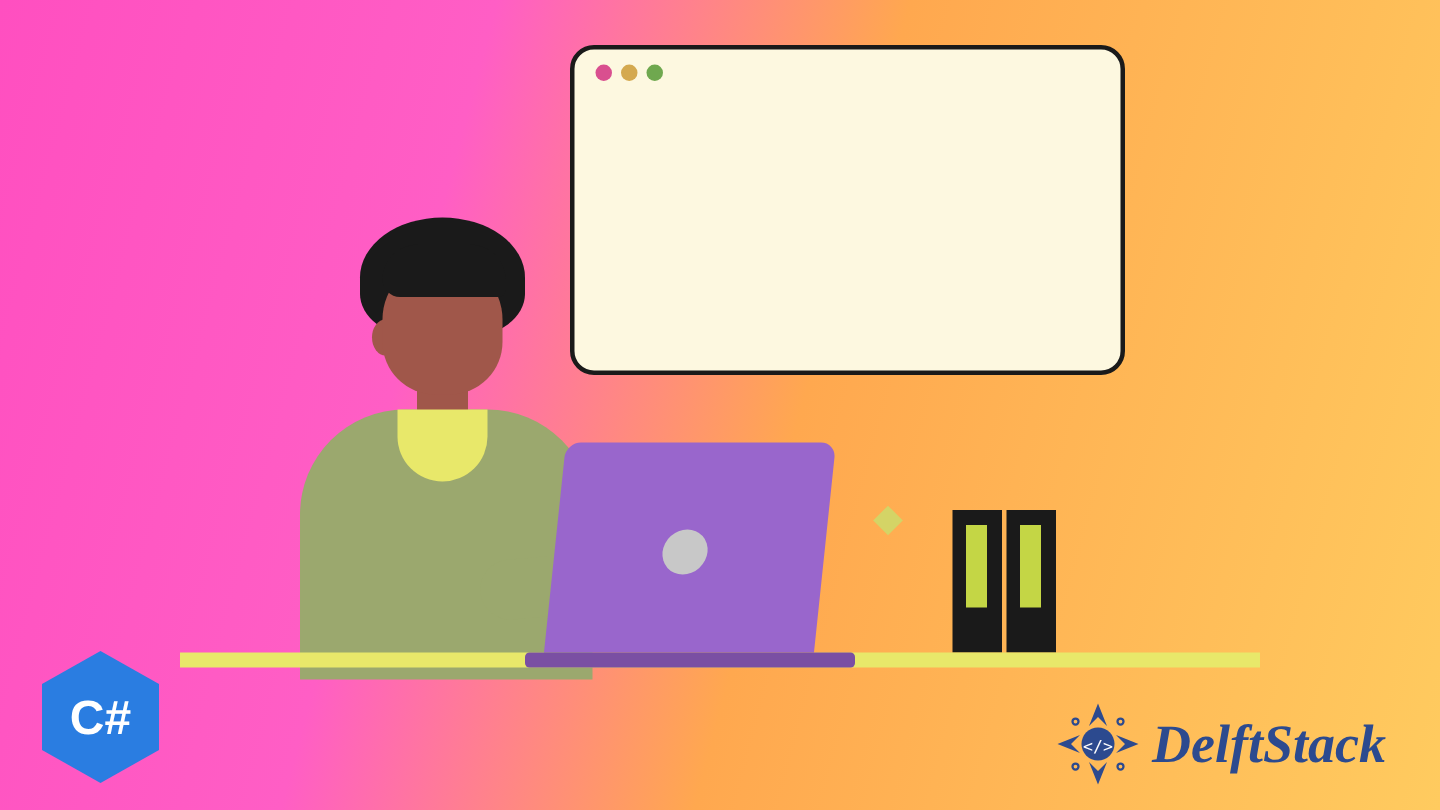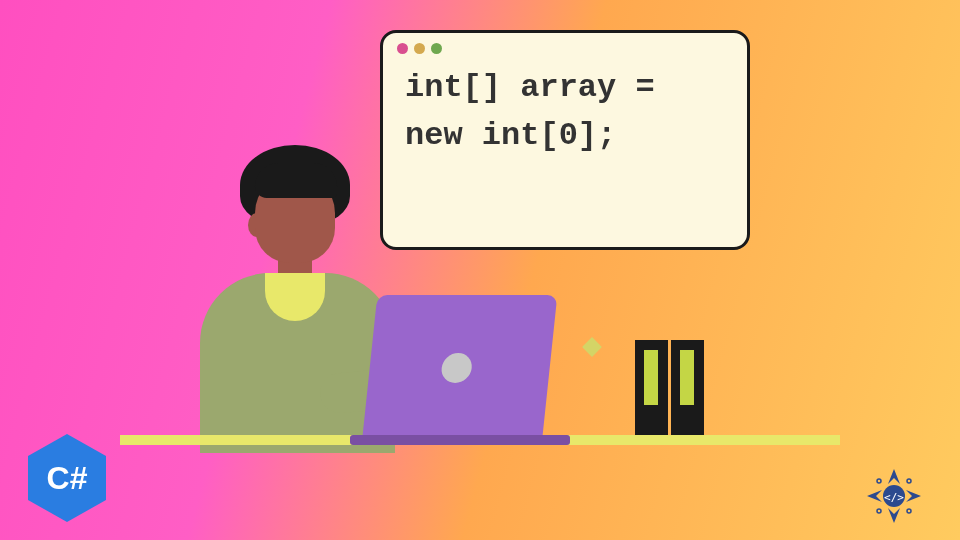--- a/index.html
+++ b/index.html
@@ -249,22 +249,20 @@
 </div>
 
 <div class="desk"></div>
 
 <div class="code-window">
   <div class="window-dots">
     <div class="dot r"></div>
     <div class="dot y"></div>
     <div class="dot g"></div>
   </div>
-  <div class="code"><span>int[] array =</span>
-<span>new int[0];</span></div>
 </div>
 
 <div class="csharp-badge">
   <span>C#</span>
 </div>
 
 <div class="delft">
   <div class="delft-icon">
     <svg viewBox="0 0 60 60">
       <g fill="#2c4a8f">
@@ -276,13 +274,14 @@
         <text x="30" y="35" text-anchor="middle" fill="#fff" font-size="11" font-family="monospace">&lt;/&gt;</text>
       </g>
       <g stroke="#2c4a8f" stroke-width="1.5" fill="none">
         <circle cx="45" cy="15" r="2"></circle>
           <circle cx="15" cy="15" r="2"></circle>
         <circle cx="45" cy="45" r="2"></circle>
           <circle cx="15" cy="45" r="2"></circle>
       </g>
     </svg>
   </div>
+  <div class="delft-text">DelftStack</div>
 </div>
 
 </body></html>

